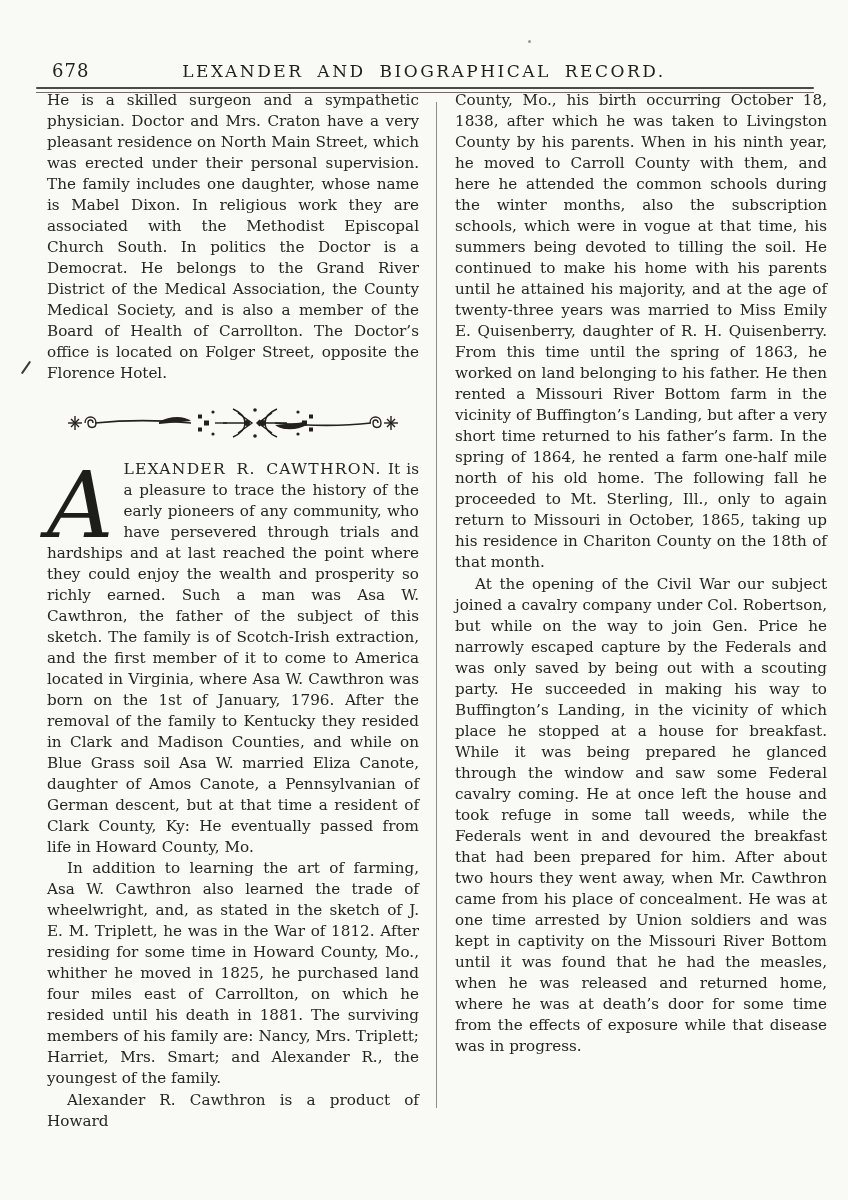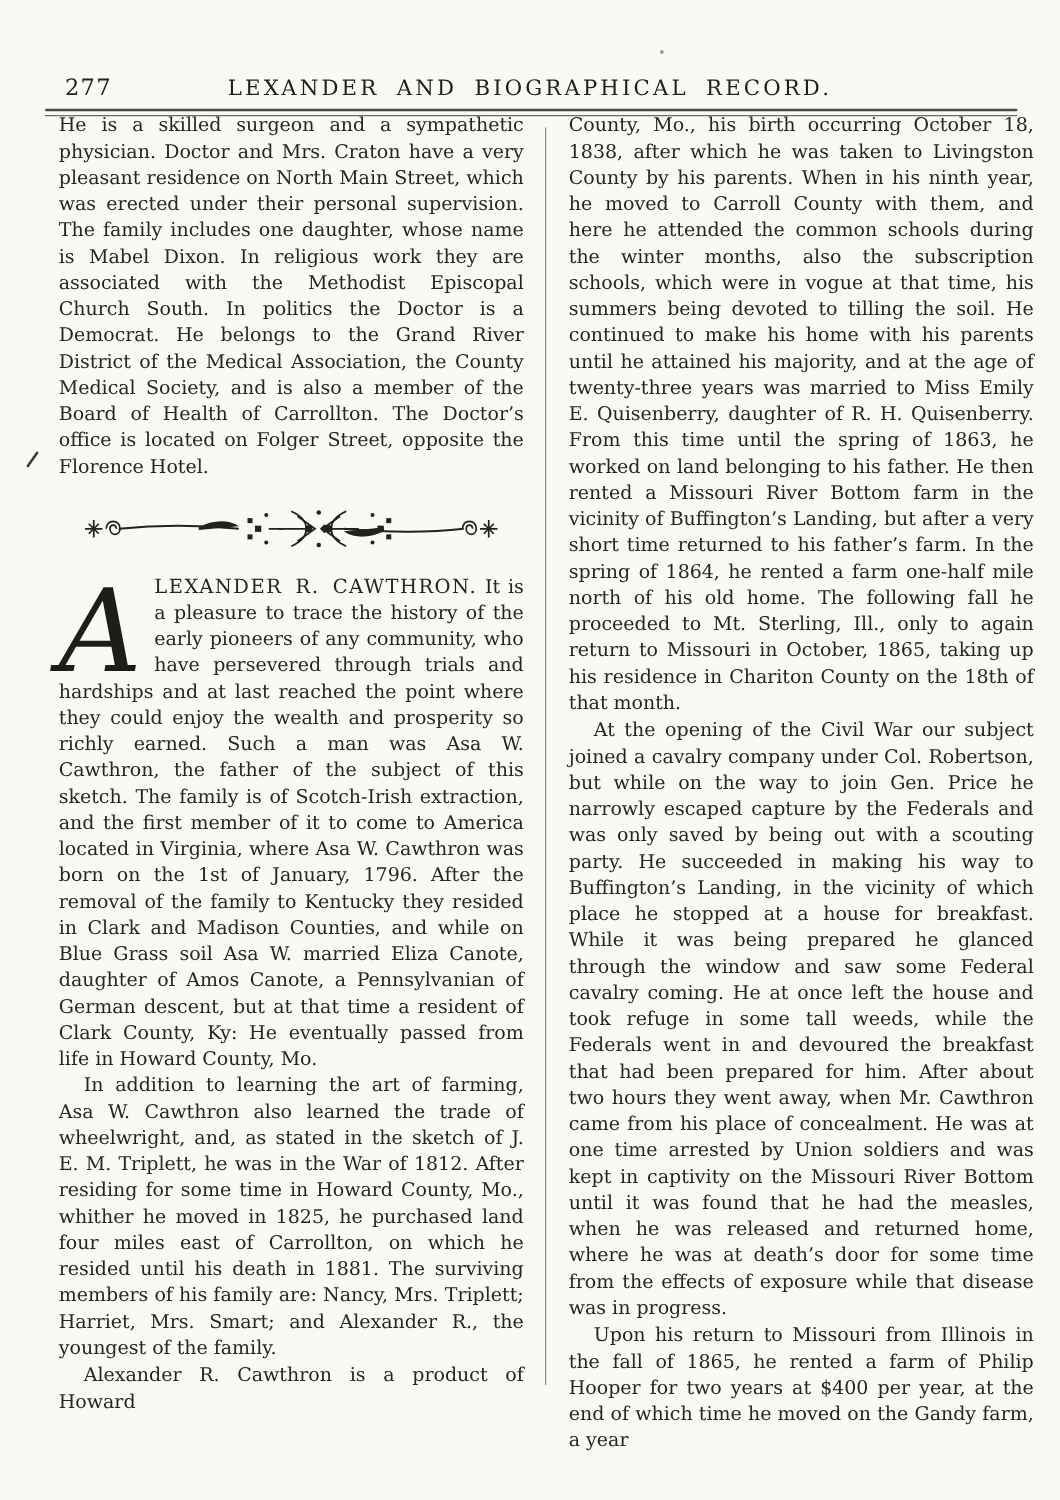--- a/index.html
+++ b/index.html
@@ -56,21 +56,21 @@
   }
   .speck-1{position:absolute;left:528px;top:40px;width:3px;height:3px;background:#9a988f;border-radius:50%;}
   .speck-2{position:absolute;left:762px;top:332px;width:2px;height:2px;background:#a5a39a;border-radius:50%;}
 </style>
 </head>
 <body>
 
 <div class="page">
 
   <div class="running-head">
-    <span class="page-number">277</span>
+    <span class="page-number">678</span>
     <span class="head-title">LEXANDER AND BIOGRAPHICAL RECORD.</span>
   </div>
   <div class="rule-thick"></div>
   <div class="rule-thin"></div>
 
   <div class="col-rule"></div>
 
   <div class="columns">
 
     <div class="col col-left">
@@ -127,21 +127,20 @@
       <div>
           <p class="body-p indent">In addition to learning the art of farming, Asa W. Cawthron also learned the trade of wheelwright, and, as stated in the sketch of J. E. M. Triplett, he was in the War of 1812.  After residing for some time in Howard County, Mo., whither he moved in 1825, he purchased land four miles east of Carrollton, on which he resided until his death in 1881.  The surviving members of his family are:  Nancy, Mrs. Triplett; Harriet, Mrs. Smart; and Alexander R., the youngest of the family.</p>
           <p class="body-p indent">Alexander R. Cawthron is a product of Howard</p>
         </div>
     </div>
 
     <div class="col col-right">
       <div>
           <p class="body-p">County, Mo., his birth occurring October 18, 1838, after which he was taken to Livingston County by his parents.  When in his ninth year, he moved to Carroll County with them, and here he attended the common schools during the winter months, also the subscription schools, which were in vogue at that time, his summers being devoted to tilling the soil.  He continued to make his home with his parents until he attained his majority, and at the age of twenty-three years was married to Miss Emily E. Quisenberry, daughter of R. H. Quisenberry.  From this time until the spring of 1863, he worked on land belonging to his father.  He then rented a Missouri River Bottom farm in the vicinity of Buffington’s Landing, but after a very short time returned to his father’s farm.  In the spring of 1864, he rented a farm one-half mile north of his old home.  The following fall he proceeded to Mt. Sterling, Ill., only to again return to Missouri in October, 1865, taking up his residence in Chariton County on the 18th of that month.</p>
           <p class="body-p indent">At the opening of the Civil War our subject joined a cavalry company under Col. Robertson, but while on the way to join Gen. Price he narrowly escaped capture by the Federals and was only saved by being out with a scouting party. He succeeded in making his way to Buffington’s Landing, in the vicinity of which place he stopped at a house for breakfast.  While it was being prepared he glanced through the window and saw some Federal cavalry coming.  He at once left the house and took refuge in some tall weeds, while the Federals went in and devoured the breakfast that had been prepared for him.  After about two hours they went away, when Mr. Cawthron came from his place of concealment.  He was at one time arrested by Union soldiers and was kept in captivity on the Missouri River Bottom until it was found that he had the measles, when he was released and returned home, where he was at death’s door for some time from the effects of exposure while that disease was in progress.</p>
-          <p class="body-p indent">Upon his return to Missouri from Illinois in the fall of 1865, he rented a farm of Philip Hooper for two years at $400 per year, at the end of which time he moved on the Gandy farm, a year</p>
         </div>
     </div>
 
   </div>
 
   <div class="stray-mark"></div>
   <div class="speck-1"></div>
   <div class="speck-2"></div>
 
 </div>

